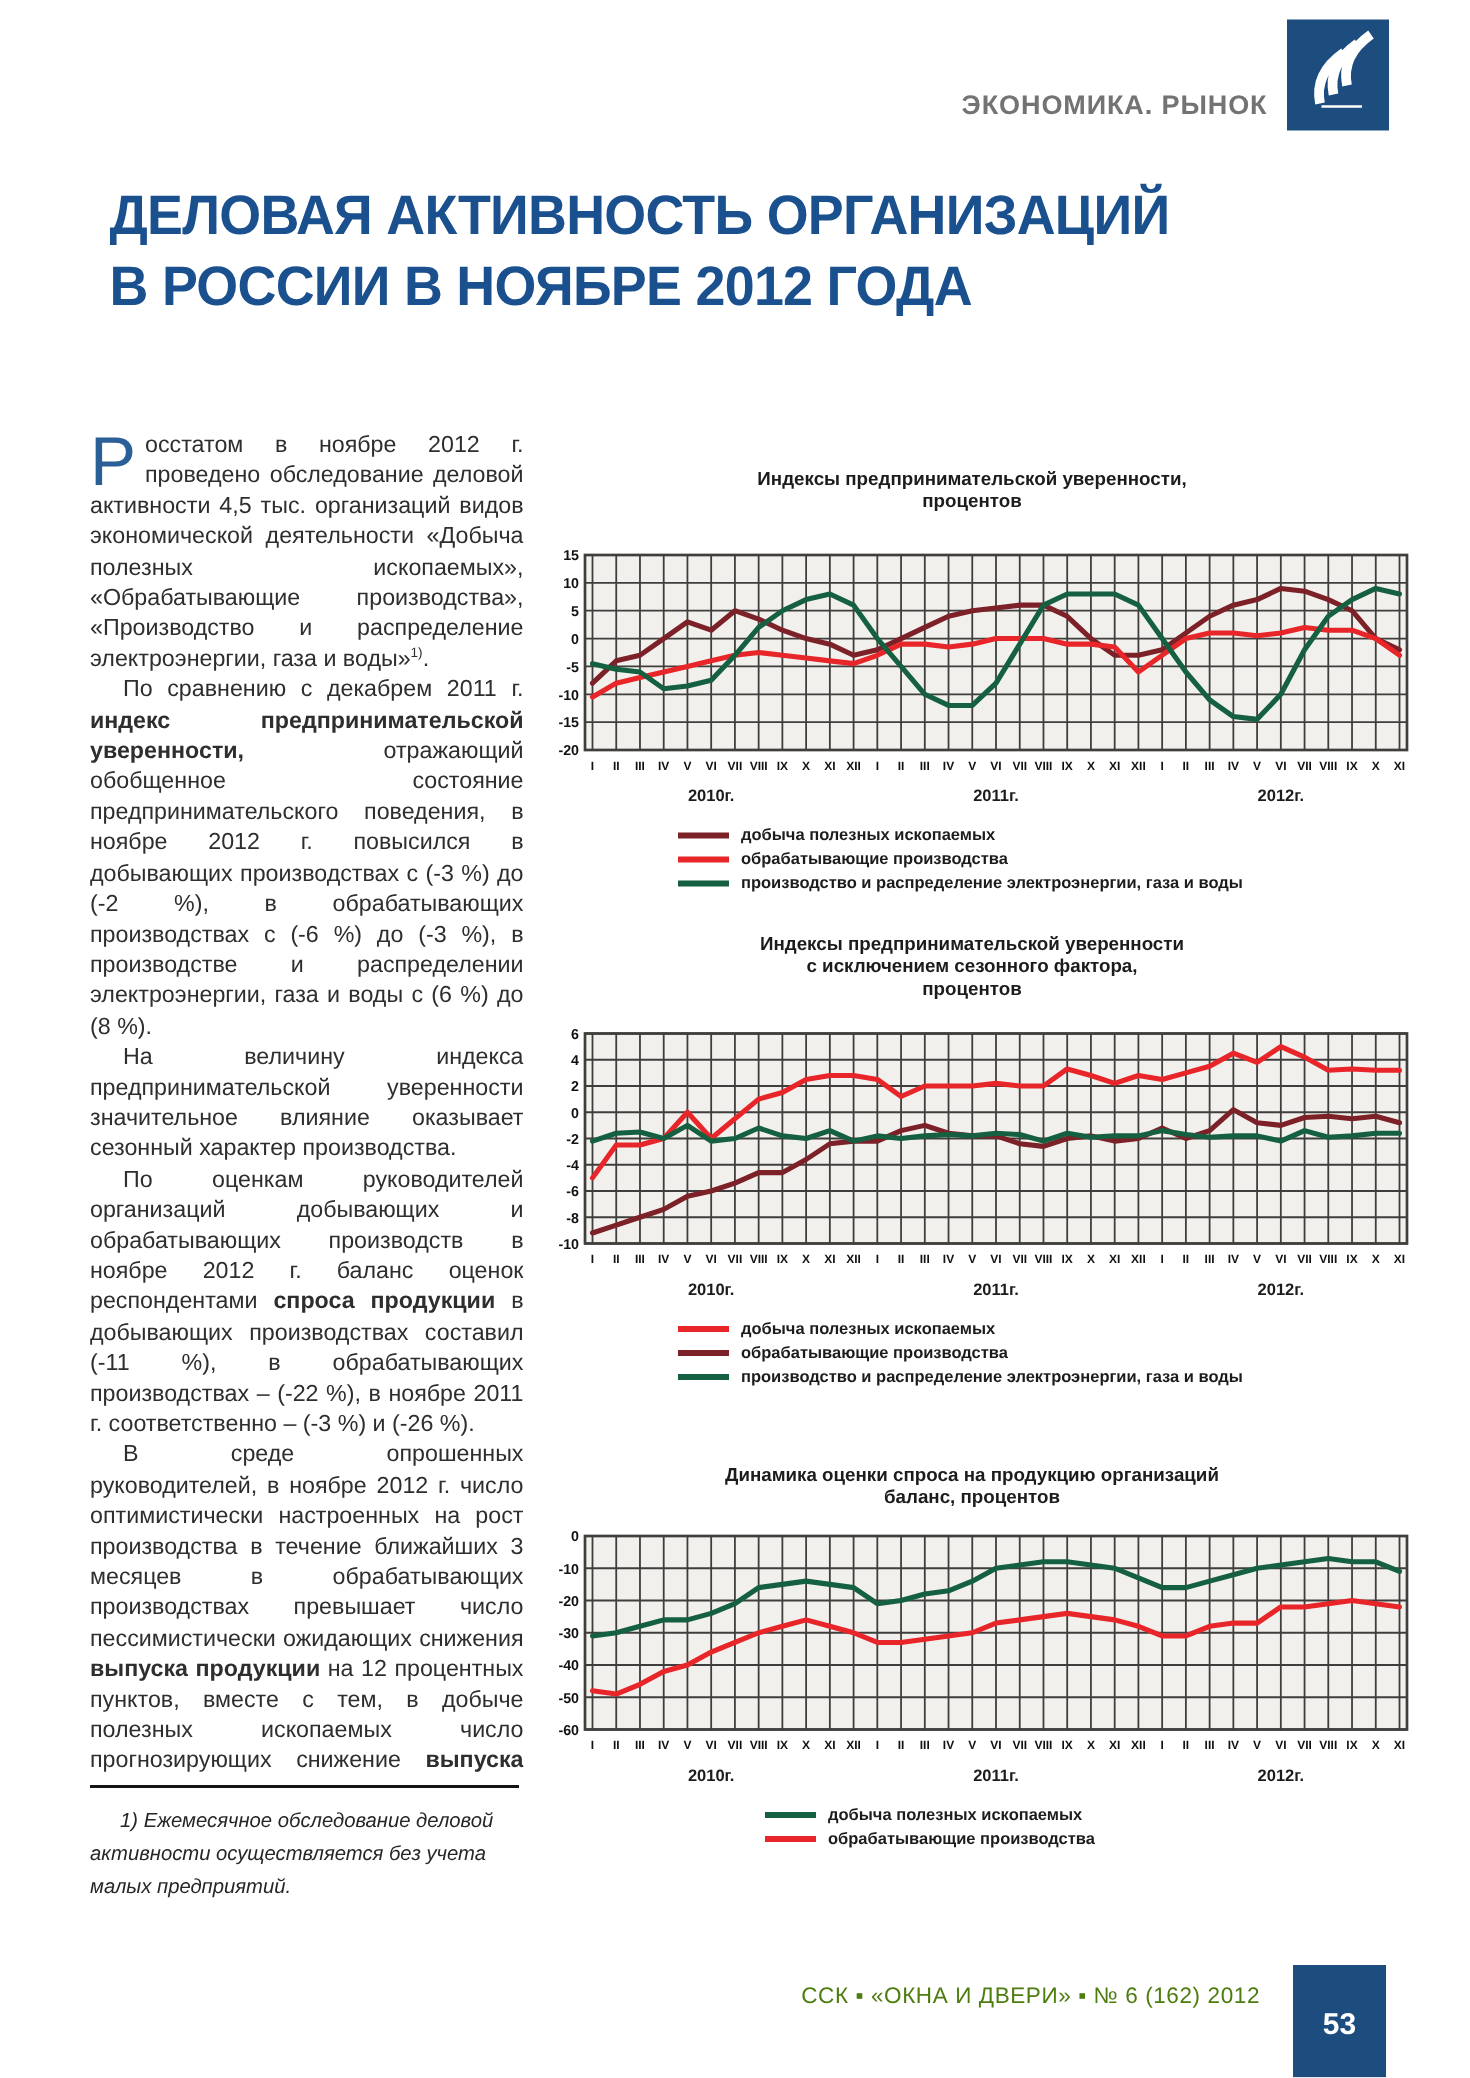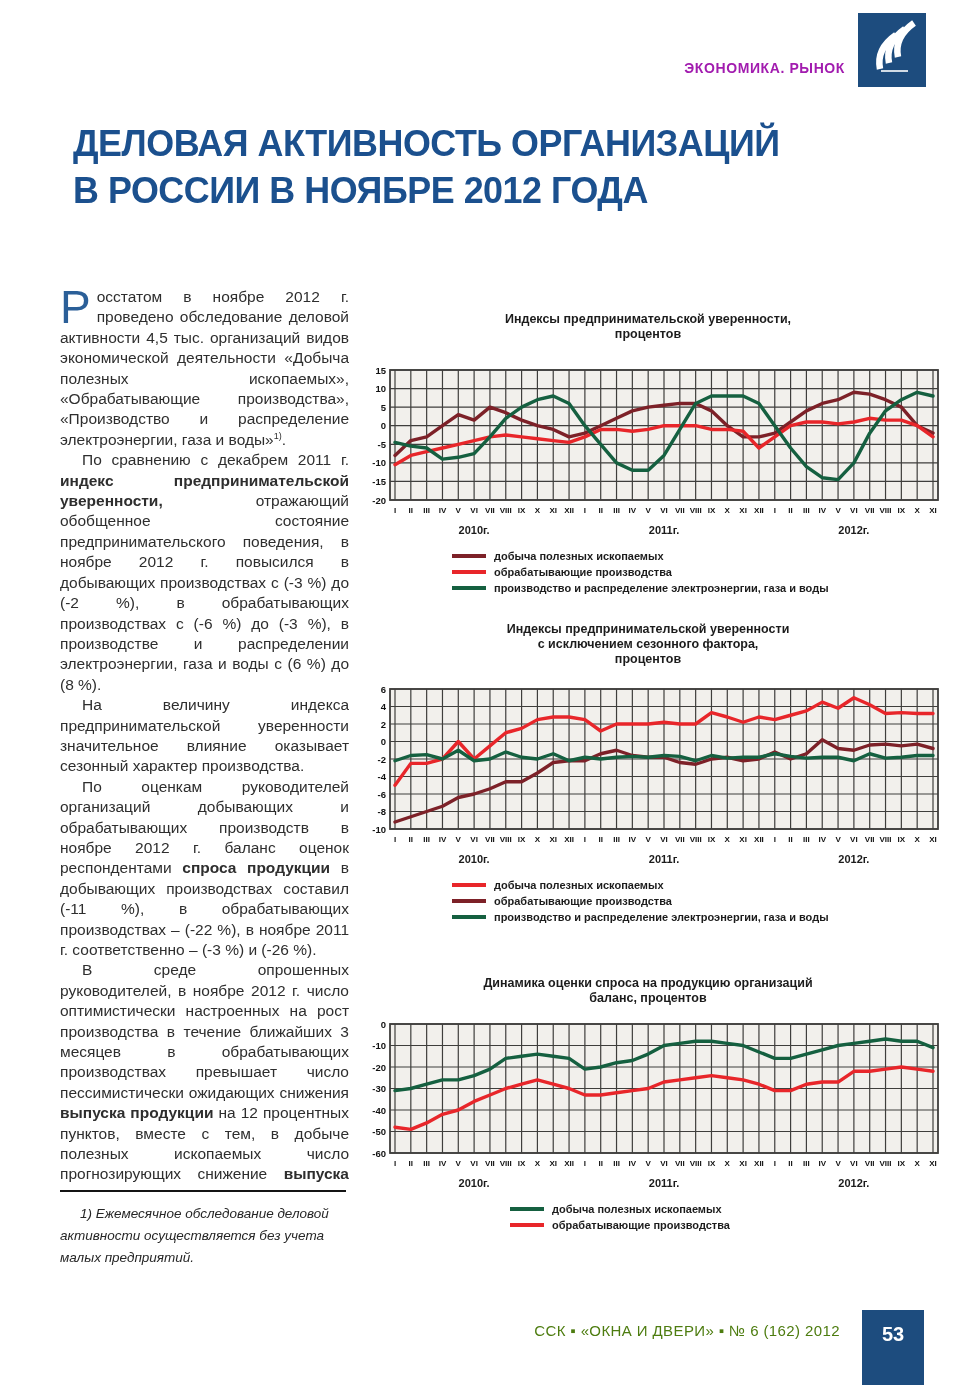--- a/index.html
+++ b/index.html
@@ -3,21 +3,21 @@
 <meta charset="utf-8">
 <style>
   html,body{margin:0;padding:0;background:#ffffff;}
   .page{
     position:relative; width:980px; height:1385px; background:#ffffff;
     font-family:"Liberation Sans", sans-serif; overflow:hidden;
   }
   
   .section-label{
     position:absolute; top:60px; right:135px;
-    font-size:14px; font-weight:bold; color:#a21caf; letter-spacing:0.6px;
+    font-size:18px; font-weight:bold; color:#737373; letter-spacing:0.6px;
   }
   .logo{
     position:absolute; left:858px; top:13px; width:68px; height:74px; background:#1d4c7e;
   }
   
   .title{
     position:absolute; left:73px; top:120px; margin:0;
     font-size:37px; line-height:47px; font-weight:bold; color:#1b508e;
     letter-spacing:-0.5px; transform:scaleX(0.97); transform-origin:left top;
     white-space:nowrap;
@@ -58,21 +58,21 @@
     font-size:11px; font-weight:bold; color:#1c1c1c;}
   .swatch{width:34px; height:4px; flex:0 0 auto;}
   
   .footer-line{
     position:absolute; top:1322px; right:140px;
     font-size:15px; color:#4d7c0f; letter-spacing:0.4px;
   }
   .page-number-box{
     position:absolute; left:862px; top:1310px; width:62px; height:75px;
     background:#1d4c7e; color:#ffffff; text-align:center;
-    font-weight:bold; font-size:20px; padding-top:13px; box-sizing:border-box;
+    font-weight:bold; font-size:20px; padding-top:29px; box-sizing:border-box;
   }
 </style>
 </head>
 <body>
 
 <div class="page">
 
   <div class="section-label">ЭКОНОМИКА. РЫНОК</div>
 
   <div class="logo">

